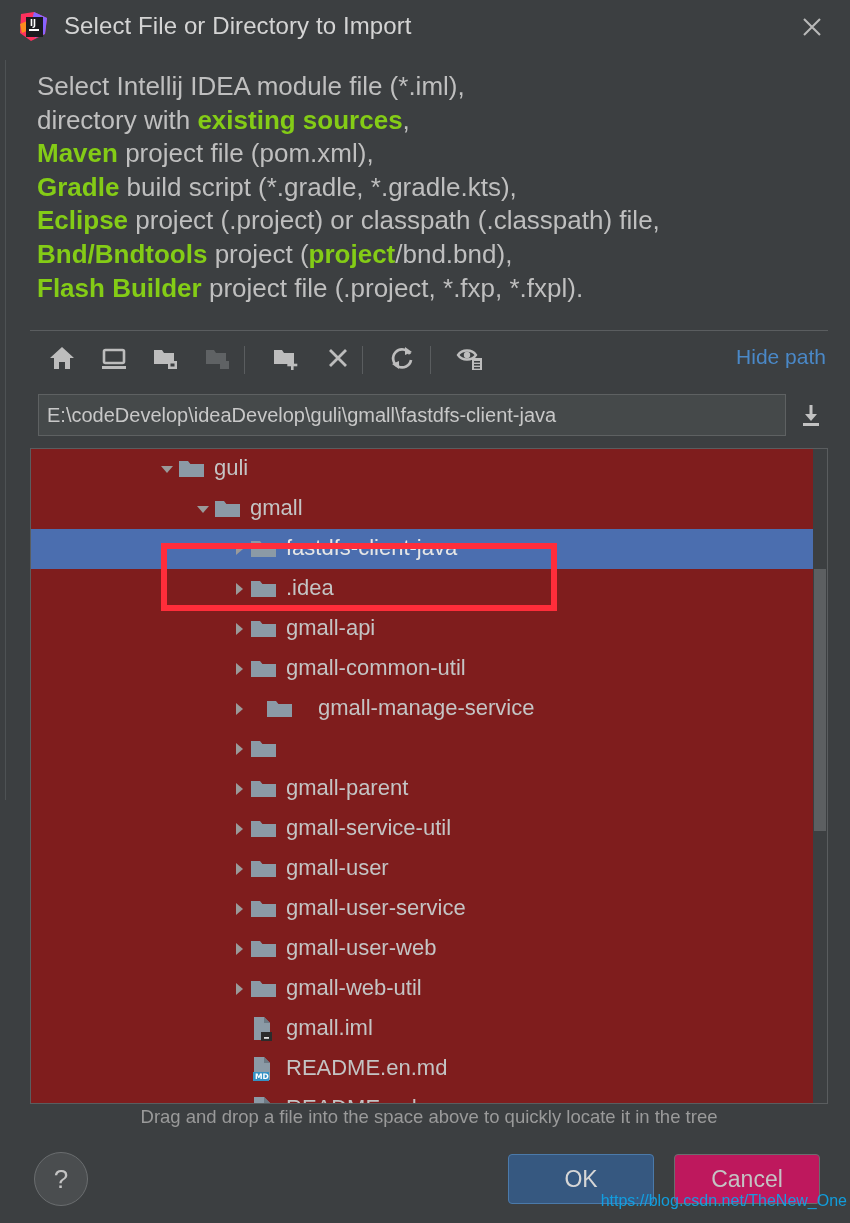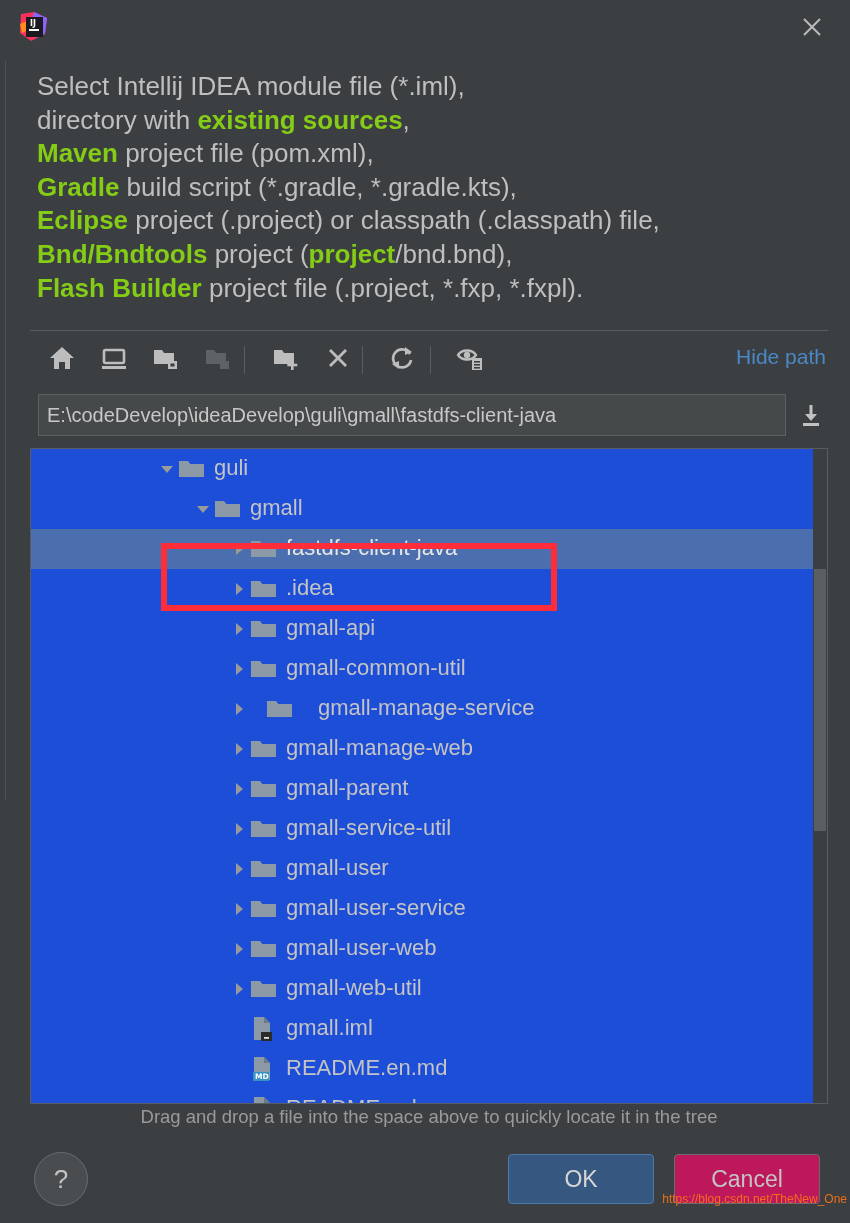--- a/index.html
+++ b/index.html
@@ -140,21 +140,21 @@
     display: flex; align-items: center; justify-content: center;
     cursor: pointer;
   }
 
   
   #tree-panel {
     position: absolute;
     left: 22px; top: 448px;
     width: 798px; height: 656px;
     box-sizing: border-box;
-    background: #1d4ed8;
+    background: #7f1d1d;
     border: 1px solid #5a5d5f;
     overflow: hidden;
   }
   #tree-list {
     position: absolute;
     left: 0; top: 0;
     width: 798px;
   }
   .tree-row {
     position: relative;
@@ -254,22 +254,22 @@
     border: 1px solid #6a6d6f;
     color: #c4c4c4;
     font-size: 23px;
     font-family: "Liberation Sans", sans-serif;
     display: flex; align-items: center; justify-content: center;
     cursor: pointer;
   }
   #watermark {
     position: absolute;
     right: 3px; top: 1192px;
-    font-size: 12px;
-    color: #f97316;
+    font-size: 16px;
+    color: #0ea5e9;
     opacity: .92;
     white-space: nowrap;
   }
 </style>
 </head>
 <body>
 
 <div id="bg-strip"></div>
 
 <div id="dialog">
@@ -278,20 +278,21 @@
     <div id="app-icon">
       <svg width="34" height="34" viewBox="0 0 34 34">
         <path d="M4 4 L17 2 L30 8 L28 24 L14 31 L3 23 Z" fill="#fe315d"></path>
         <path d="M17 2 L30 8 L28 24 L18 28 L15 10 Z" fill="#8864ff"></path>
         <path d="M3 14 L10 11 L12 20 L5 23 Z" fill="#fd8b1e"></path>
         <rect x="9" y="7" width="17" height="20" fill="#1b1b1f"></rect>
         <text x="13" y="16" font-family="DejaVu Sans, sans-serif" font-size="8" font-weight="bold" fill="#ffffff">IJ</text>
         <rect x="12" y="19" width="10" height="2" fill="#ffffff"></rect>
       </svg>
     </div>
+    <div id="title-text">Select File or Directory to Import</div>
     <div id="close-btn">
       <svg width="32" height="32" viewBox="0 0 32 32">
         <path d="M8 8 L24 24 M24 8 L8 24" stroke="#b9b9b9" stroke-width="2.1" fill="none"></path>
       </svg>
     </div>
   </div>
 
   <div id="description">
       <div><span>Select Intellij IDEA module file (*.iml),</span></div>
       <div><span>directory with </span><b>existing sources</b><span>,</span></div>
@@ -474,21 +475,20 @@
           <span class="arrow">
             <svg width="16" height="16" viewBox="0 0 16 16">
               <path d="M5 2 L12 8 L5 14 Z" fill="#9a9a9a"></path>
             </svg>
           </span>
           <span class="ic">
             <svg width="28" height="24" viewBox="0 0 28 24">
               <path d="M1 4 h9 l2.4 3 H26 v13 H1 Z" fill="#8b9aa6"></path>
             </svg>
           </span>
-          <span class="label">gmall-manage-web</span>
         </div>
         <div class="tree-row" style="padding-left: 197px;">
           <span class="arrow">
             <svg width="16" height="16" viewBox="0 0 16 16">
               <path d="M5 2 L12 8 L5 14 Z" fill="#9a9a9a"></path>
             </svg>
           </span>
           <span class="ic">
             <svg width="28" height="24" viewBox="0 0 28 24">
               <path d="M1 4 h9 l2.4 3 H26 v13 H1 Z" fill="#8b9aa6"></path>

